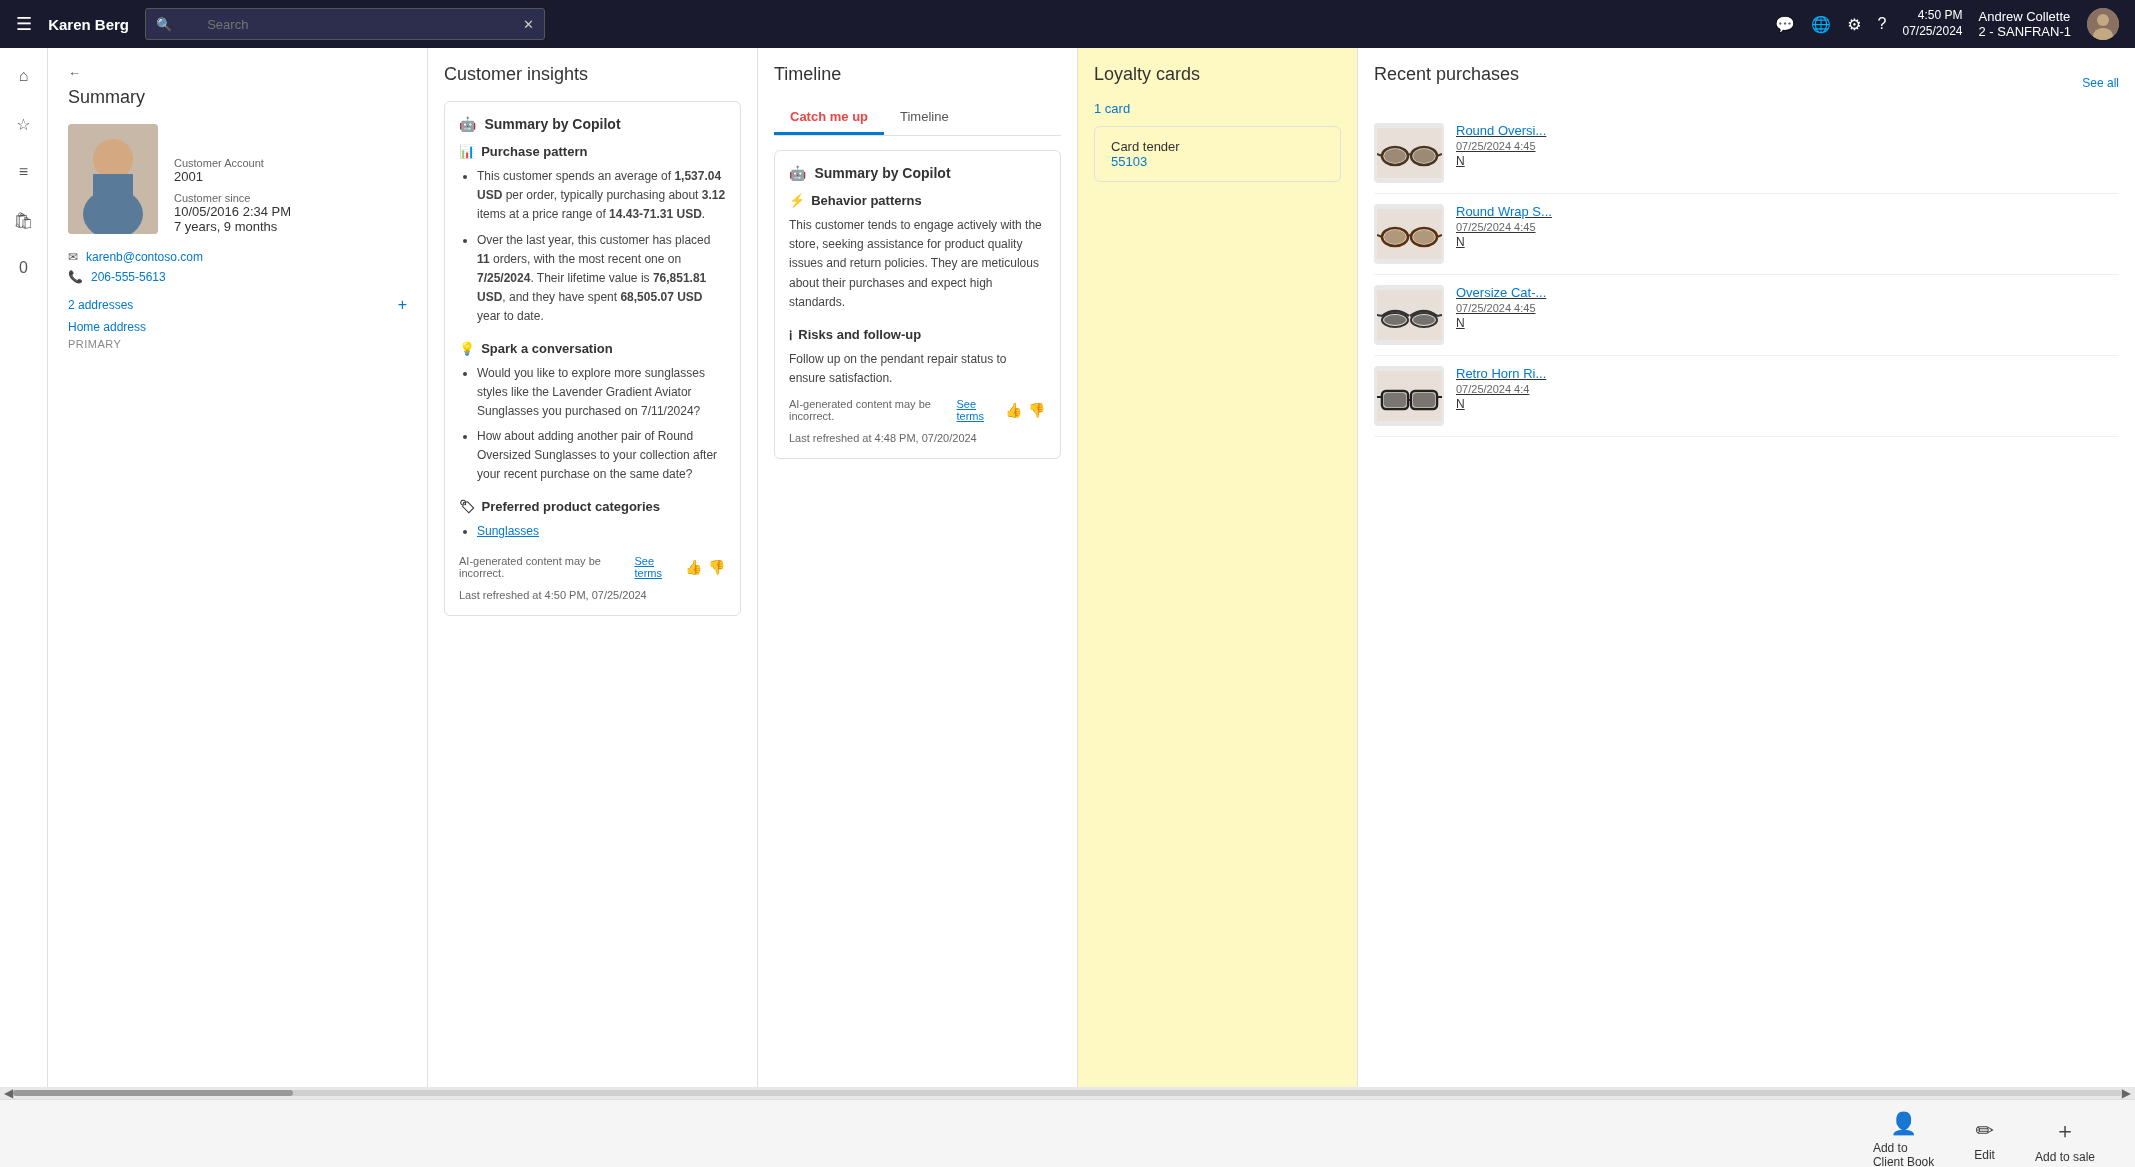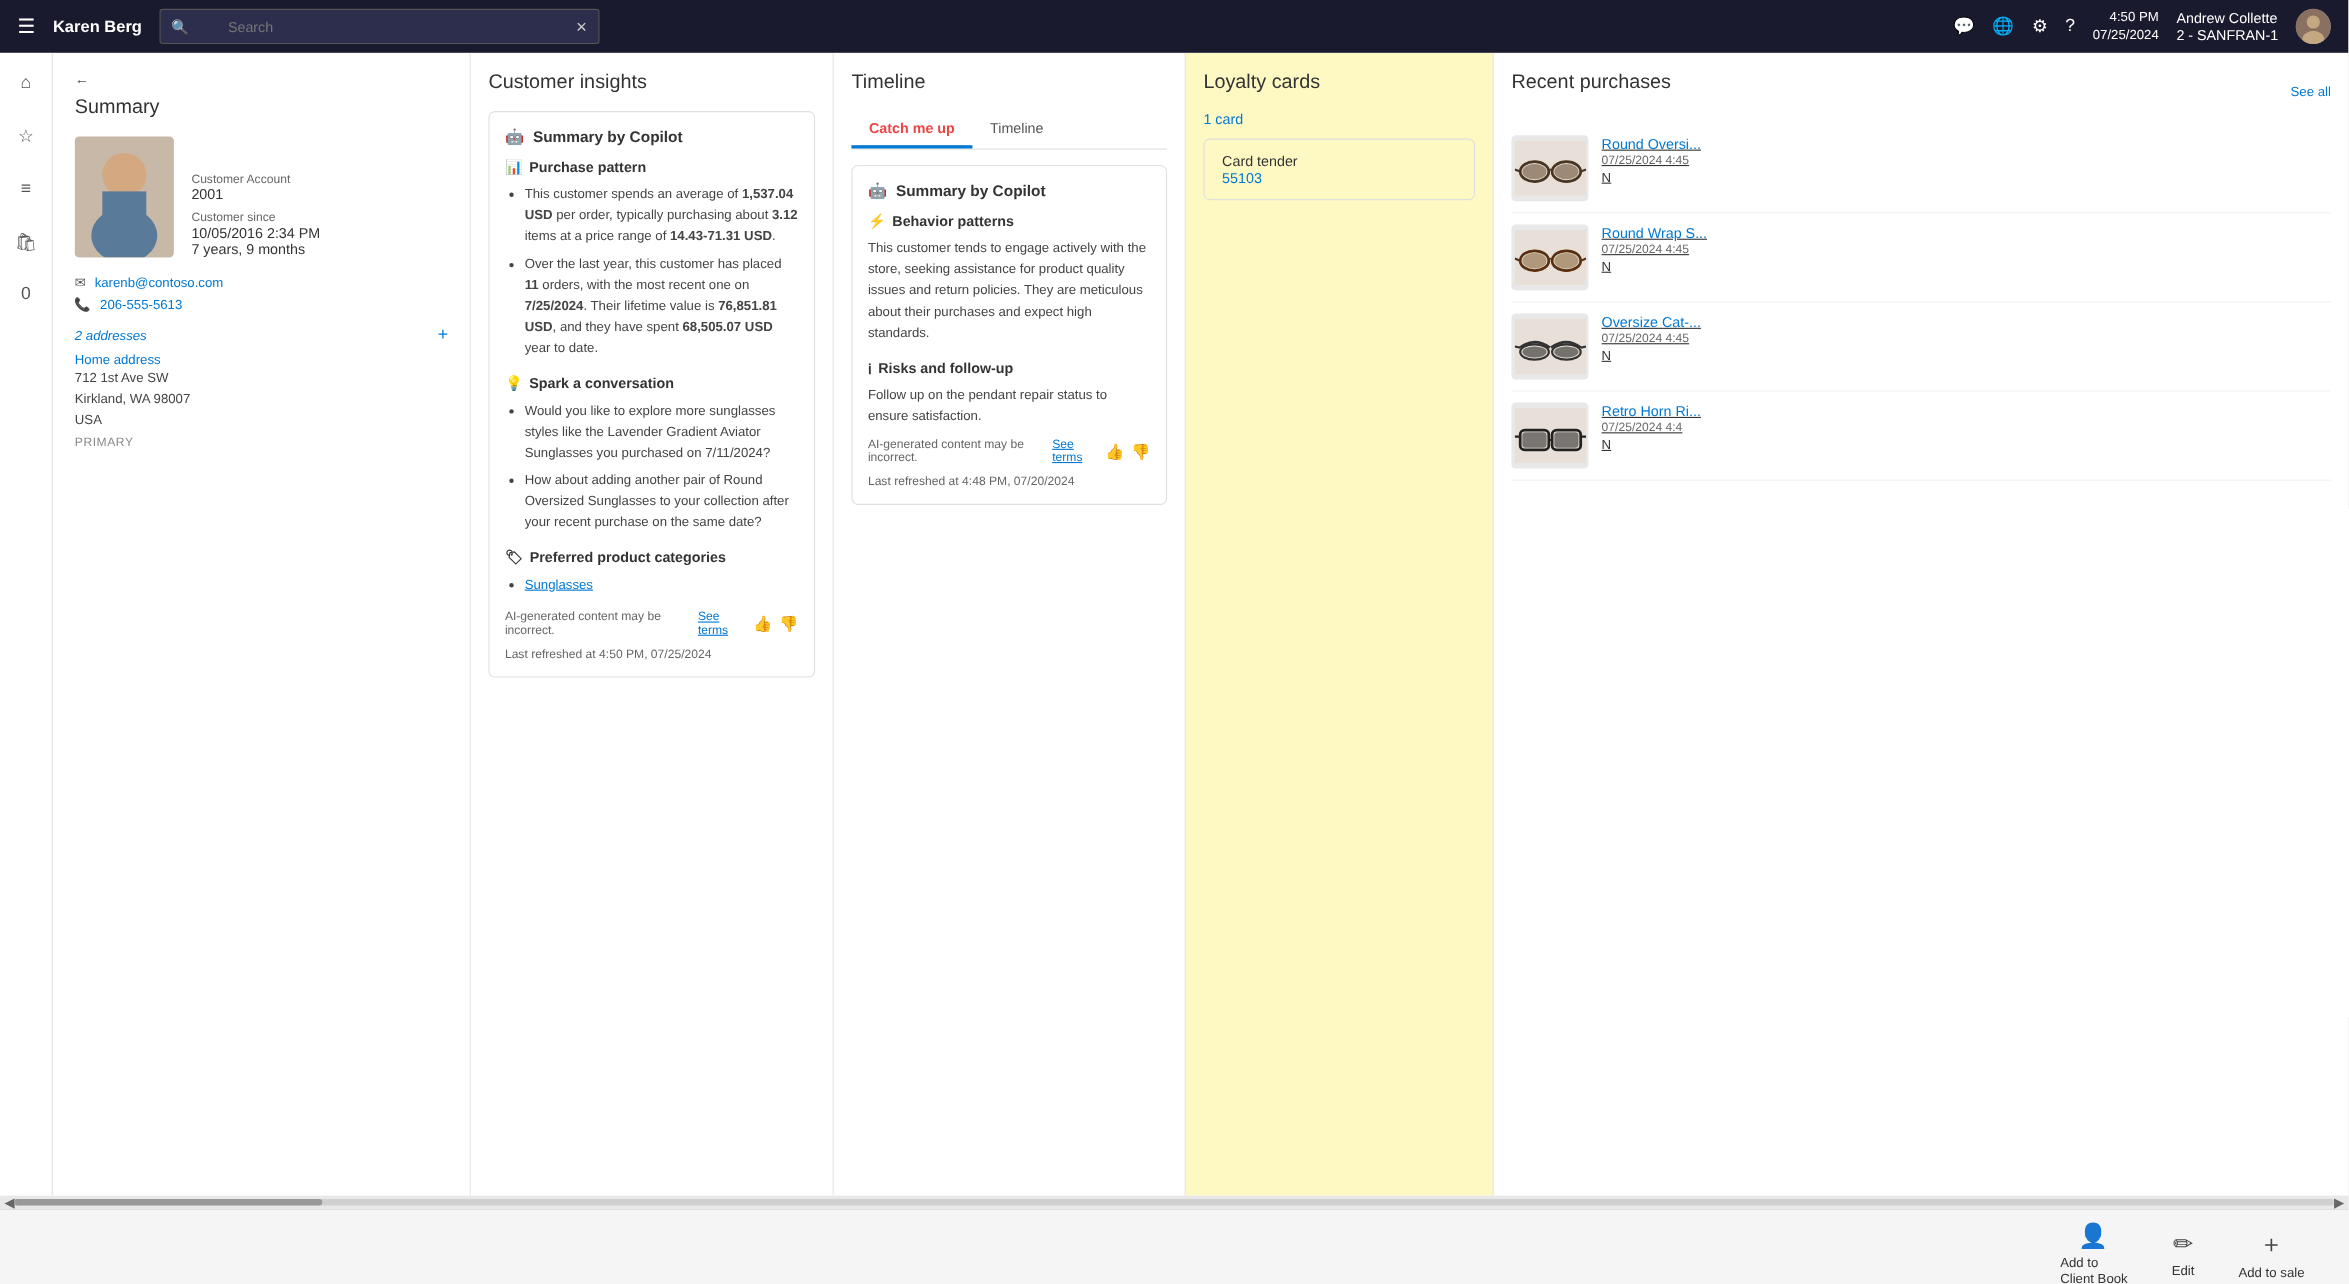--- a/index.html
+++ b/index.html
@@ -43,21 +43,21 @@
     .customer-header { display: flex; gap: 16px; margin-bottom: 16px; align-items: flex-end; }
     .customer-photo { width: 90px; height: 110px; background: #d0c0b0; border-radius: 4px; overflow: hidden; flex-shrink: 0; }
     .customer-photo svg { width: 100%; height: 100%; }
     .customer-info { flex: 1; }
     .customer-info-label { font-size: 11px; color: #666; margin-top: 8px; }
     .customer-info-value { font-size: 13px; color: #333; }
 
     .contact-item { display: flex; align-items: center; gap: 8px; margin: 6px 0; color: #555; font-size: 12px; }
     .contact-link { color: #0078d4; text-decoration: none; }
 
-    .section-header { display: flex; justify-content: space-between; align-items: center; margin: 12px 0 6px; font-style: italic; }
+    .section-header { display: flex; justify-content: space-between; align-items: center; margin: 12px 0 6px; }
     .section-label { color: #0078d4; font-size: 12px; }
     .add-btn { color: #0078d4; cursor: pointer; font-size: 16px; }
 
     .address-block { font-size: 12px; color: #444; line-height: 1.6; }
     .primary-badge { font-size: 11px; color: #888; margin-top: 4px; letter-spacing: 0.5px; }
 
     
     .insights-panel { width: 330px; flex-shrink: 0; background: #fff; padding: 16px; border-right: 1px solid #e0e0e0; overflow-y: auto; }
     .copilot-card { border: 1px solid #e0e0e0; border-radius: 6px; padding: 14px; background: #fff; }
     .copilot-header { display: flex; align-items: center; gap: 8px; font-size: 14px; font-weight: 600; margin-bottom: 12px; color: #333; }
@@ -190,25 +190,20 @@
       <div class="contact-item">
         <span>📞</span>
         <a class="contact-link">206-555-5613</a>
       </div>
 
       <div class="section-header">
         <span class="section-label">2 addresses</span>
         <span class="add-btn">+</span>
       </div>
       <div class="section-label">Home address</div>
-      <div class="address-block">
-        <div>712 1st Ave SW</div>
-        <div>Kirkland, WA 98007</div>
-        <div>USA</div>
-      </div>
       <div class="primary-badge">PRIMARY</div>
     </div>
 
     <div class="insights-panel">
       <div class="panel-title">Customer insights</div>
       <div class="copilot-card">
         <div class="copilot-header">
           <span>🤖</span>
           <span>Summary by Copilot</span>
         </div>

